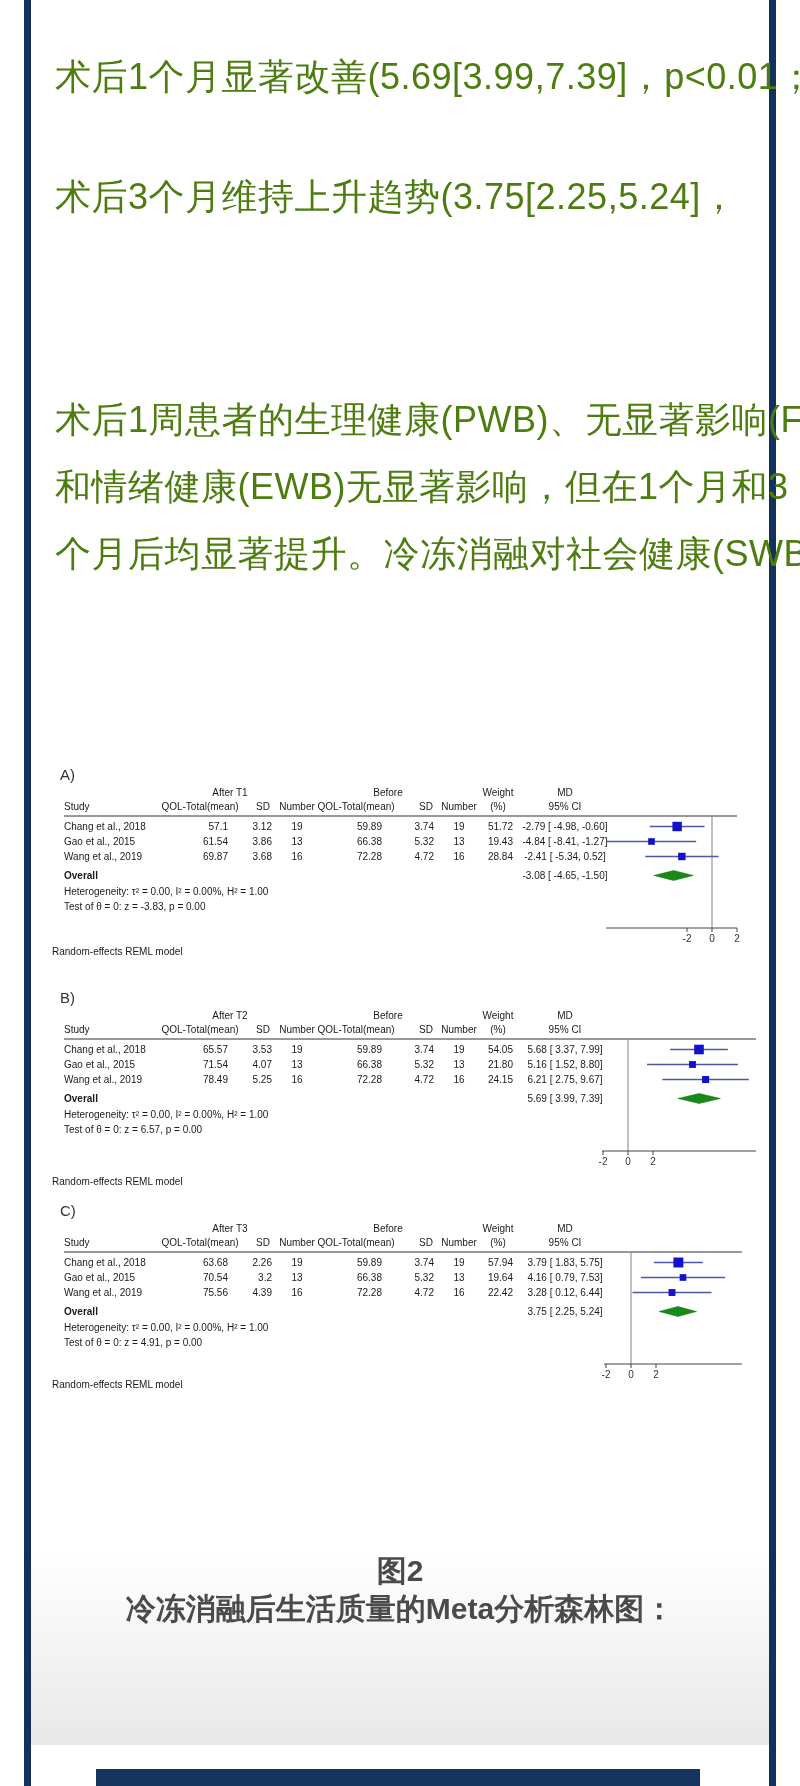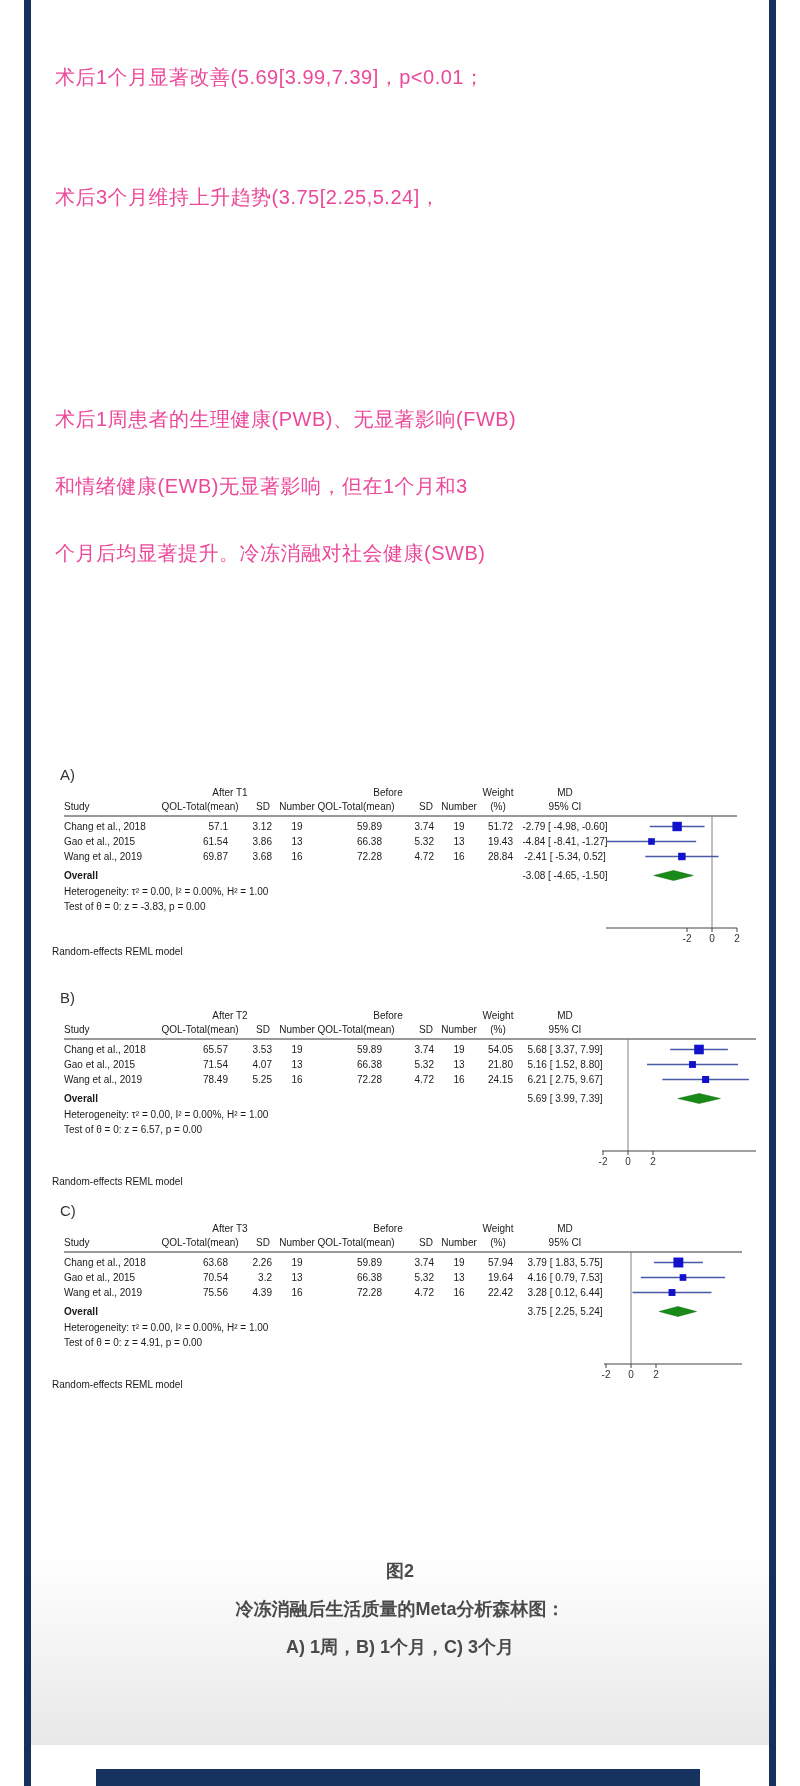--- a/index.html
+++ b/index.html
@@ -5,21 +5,21 @@
   html,body { margin:0; padding:0; }
   body {
     width:800px; height:1786px; position:relative;
     background:#ffffff; overflow:hidden;
     font-family:"Liberation Sans", sans-serif;
   }
   .vborder { position:absolute; top:0; width:7px; height:1786px; background:#14315E; }
   .vborder.left { left:24px; }
   .vborder.right { left:769px; }
 
-  .para { position:absolute; left:55px; width:700px; color:#ec4899; font-size:20px; letter-spacing:0.5px; }
+  .para { position:absolute; left:55px; width:700px; color:#4d7c0f; font-size:36px; letter-spacing:0.5px; }
   .para .pline { white-space:nowrap; }
   .p1a { top:40px;  line-height:74px; }
   .p1b { top:160px; line-height:74px; }
   .p2  { top:386px; line-height:67px; }
 
   .figure { position:absolute; left:0; top:660px; width:800px; height:750px; }
   .figure svg { position:absolute; left:0; }
 
   .collapse-arrow {
     position:absolute; left:387px; top:1500px;
@@ -30,21 +30,21 @@
     cursor:pointer;
   }
 
   .bottom-gradient {
     position:absolute; left:31px; top:1470px; width:738px; height:275px;
     background:linear-gradient(180deg, #ffffff 0%, #ffffff 30%, #e8e8e8 100%);
   }
 
   .caption {
     position:absolute; left:31px; top:1552px; width:738px;
-    text-align:center; color:#4a4a4a; font-weight:bold; font-size:18px; line-height:38px;
+    text-align:center; color:#4a4a4a; font-weight:bold; font-size:30px; line-height:38px;
   }
 
   .bottom-bar {
     position:absolute; left:96px; top:1769px; width:604px; height:17px;
     background:#16335F;
   }
 </style>
 </head>
 <body>
 
@@ -260,16 +260,15 @@
     </svg>
   </div>
 
 <div class="collapse-arrow"></div>
 
 <div class="bottom-gradient"></div>
 
 <div class="caption">
   <div>图2</div>
   <div>冷冻消融后生活质量的Meta分析森林图：</div>
-  <div>A) 1周，B) 1个月，C) 3个月</div>
 </div>
 
 <div class="bottom-bar"></div>
 
 </body></html>

